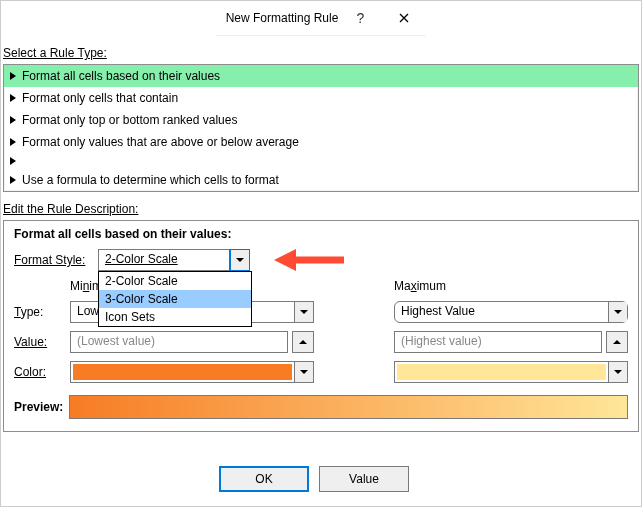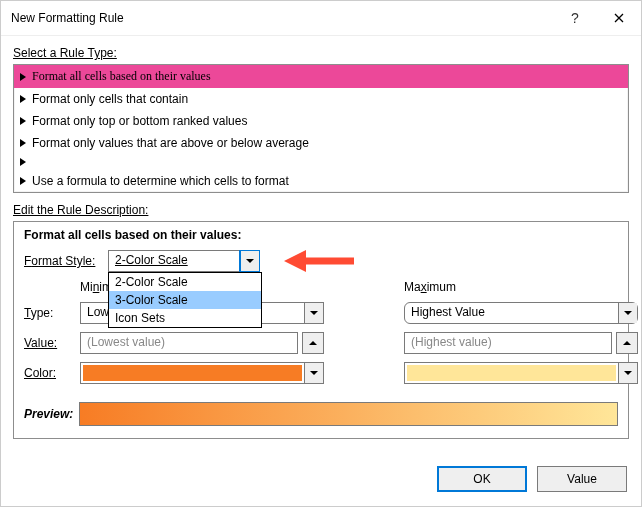--- a/index.html
+++ b/index.html
@@ -12,20 +12,21 @@
   }
   .dialog {
     width: 642px;
     height: 507px;
     box-sizing: border-box;
     background: #fff;
     border: 1px solid #ccc;
     display: flex;
     flex-direction: column;
     position: relative;
+    align-items: center;
   }
   .titlebar {
     height: 34px;
     display: flex;
     align-items: center;
     padding: 0 0 0 10px;
     border-bottom: 1px solid #eee;
   }
   .titlebar .title {
     flex: 1;
@@ -53,21 +54,21 @@
     border: 1px solid #8d8d8d;
     box-shadow: inset 0 0 0 1px #f3f3f3;
     margin-bottom: 10px;
   }
   .rule-item {
     padding: 4px 6px;
     display: flex;
     align-items: center;
     gap: 4px;
   }
-  .rule-item.selected { background: #ec4899; font-family: Liberation Serif, serif; }
+  .rule-item.selected { background: #86efac; }
   .tri {
     display: inline-block;
     width: 0; height: 0;
     border-top: 4px solid transparent;
     border-bottom: 4px solid transparent;
     border-left: 6px solid #000;
     margin-right: 2px;
   }
   .desc-box {
     border: 1px solid #8d8d8d;
@@ -318,21 +319,21 @@
         </div>
         <div></div>
         <div class="combo" style="width:234px;">
           <div class="color-swatch" id="maxColor" style="background: rgb(255, 230, 153);"></div>
           <div class="cbtn">
               <span class="chev-down"></span>
             </div>
         </div>
       </div>
 
-      <div class="preview-row" style="margin-top:18px;font-style:italic;">
+      <div class="preview-row" style="margin-top:12px;">
         <div class="preview-lbl">Preview:</div>
         <div class="preview-bar" id="previewBar" style="background: linear-gradient(to right, rgb(247, 124, 36), rgb(255, 230, 153));"></div>
       </div>
 
     </div>
 
   </div>
 
   <div class="footer">
     <div class="btn-std primary">OK</div>

